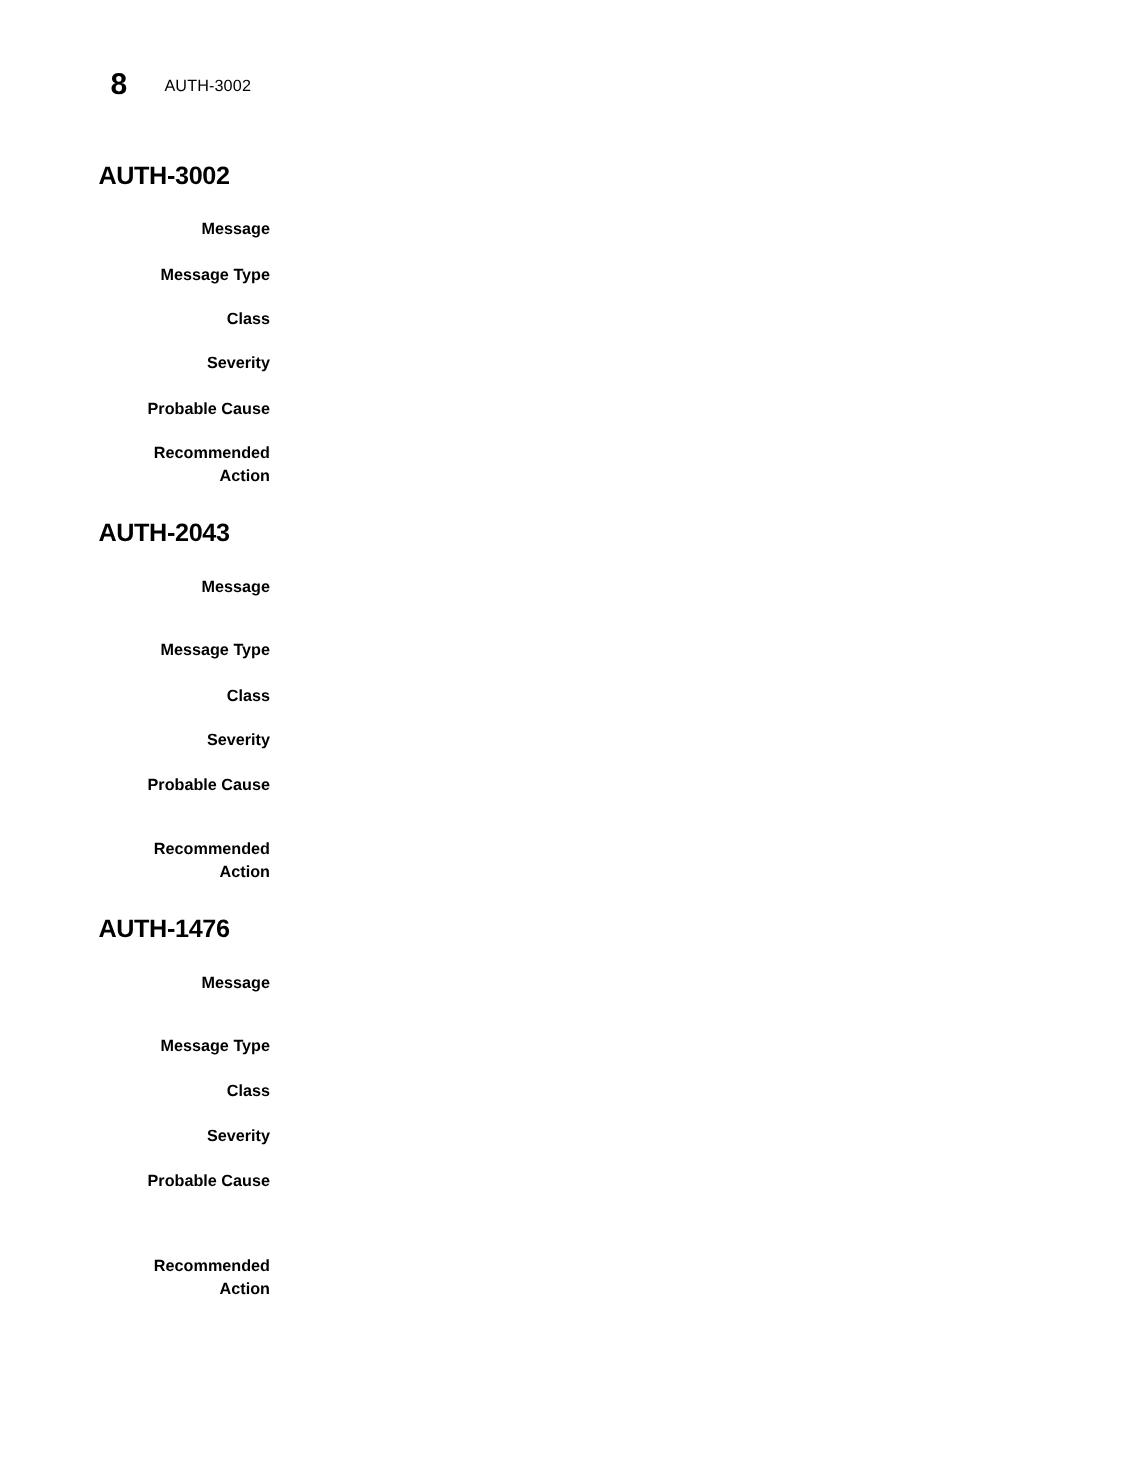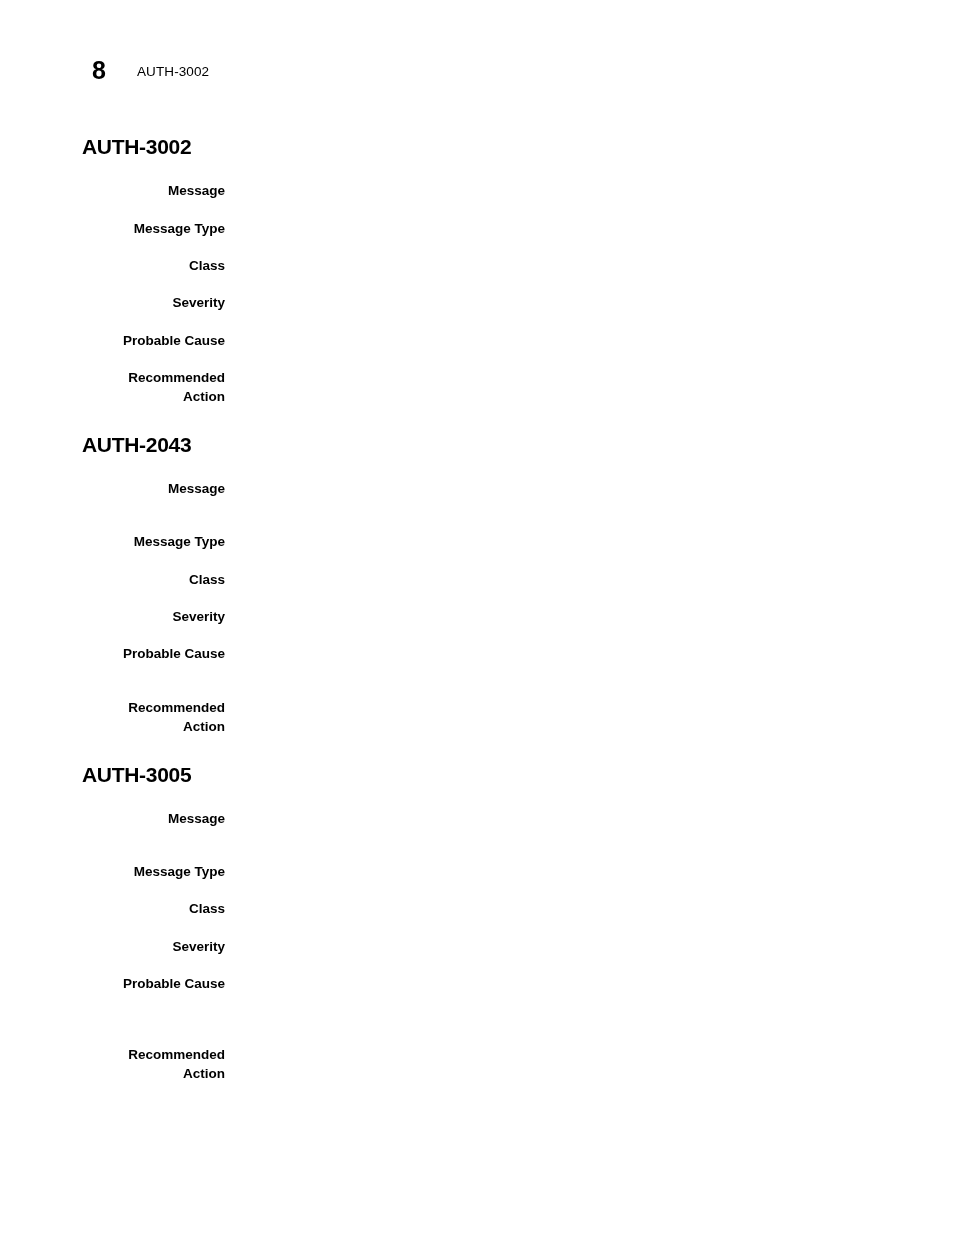--- a/index.html
+++ b/index.html
@@ -164,21 +164,21 @@
           <div class="field-label">Probable Cause</div>
           <div class="field-value"></div>
         </div>
         <div class="field" style="top: 266px;">
           <div class="field-label">Recommended
 Action</div>
           <div class="field-value"></div>
         </div>
       </div>
       <div class="entry" style="top: 762px;">
-        <div class="entry-title">AUTH-3005</div>
+        <div class="entry-title">AUTH-1476</div>
         <div class="field" style="top: 47px;">
           <div class="field-label">Message</div>
           <div class="field-value"></div>
         </div>
         <div class="field" style="top: 100px;">
           <div class="field-label">Message Type</div>
           <div class="field-value"></div>
         </div>
         <div class="field" style="top: 137px;">
           <div class="field-label">Class</div>

